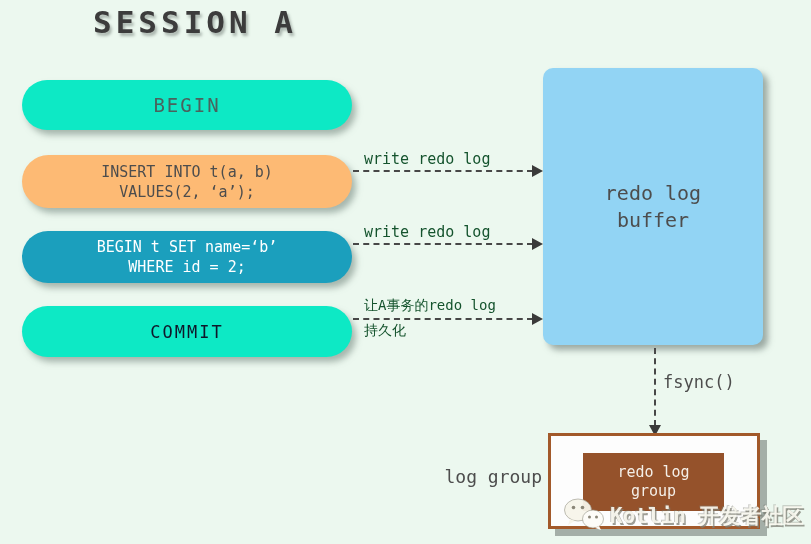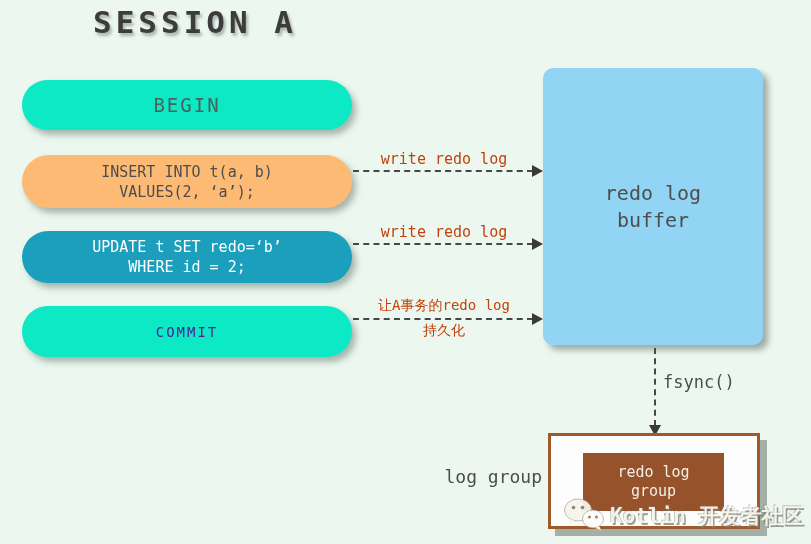--- a/index.html
+++ b/index.html
@@ -20,40 +20,40 @@
     position:absolute; left:22px; width:330px;
     border-radius:27px;
     display:flex; flex-direction:column; align-items:center; justify-content:center;
     box-shadow:4px 5px 6px rgba(110,130,120,0.55);
     text-align:center;
     margin-top:13px;
   }
   .pill-begin  { top:67px;  height:50px; background:#0de9c5; color:#4a625d; font-size:19px; letter-spacing:2px; }
   .pill-insert { top:142px; height:53px; background:#fdba74; color:#4d4d4d; font-size:15px; line-height:20px; }
   .pill-update { top:218px; height:52px; background:#1b9fbd; color:#ffffff; font-size:15px; line-height:20px; }
-  .pill-commit { top:293px; height:51px; background:#0de9c5; color:#4c1d95; font-size:14px; letter-spacing:2px; }
+  .pill-commit { top:293px; height:51px; background:#0de9c5; color:#0f172a; font-size:17px; letter-spacing:2px; }
 
   .harrow {
     position:absolute; left:353px; width:180px; height:0;
     border-top:2px dashed #474747;
   }
   .harrow::after {
     content:""; position:absolute; right:-10px; top:-7px;
     width:0; height:0;
     border-left:11px solid #3a3a3a;
     border-top:6px solid transparent;
     border-bottom:6px solid transparent;
   }
   .arrow-1 { top:170px; }
   .arrow-2 { top:243px; }
   .arrow-3 { top:318px; }
 
   .arrow-label {
-    position:absolute; left:353px; width:182px; text-align:center;
-    font-size:15px; color:#c2410c;
+    position:absolute; left:364px; width:182px; text-align:left;
+    font-size:15px; color:#14532d;
   }
   .lbl-1 { top:150px; }
   .lbl-2 { top:223px; }
   .lbl-3-top    { top:297px; font-size:14px; font-family:"DejaVu Sans Mono","DejaVu Sans",sans-serif; }
   .lbl-3-bottom { top:322px; font-size:14px; font-family:"DejaVu Sans Mono","DejaVu Sans",sans-serif; }
 
   .buffer-box {
     position:absolute; left:543px; top:68px; width:220px; height:277px;
     background:#92d4f4; border-radius:10px;
     box-shadow:5px 5px 6px rgba(90,105,100,0.55);
@@ -115,21 +115,21 @@
   <div class="pill pill-begin">
     <span>BEGIN</span>
   </div>
 
   <div class="pill pill-insert">
     <span>INSERT INTO t(a, b)</span>
     <span>VALUES(2, ‘a’);</span>
   </div>
 
   <div class="pill pill-update">
-    <span>UPDATE t SET redo=‘b’</span>
+    <span>BEGIN t SET name=‘b’</span>
     <span>WHERE id = 2;</span>
   </div>
 
   <div class="pill pill-commit">
     <span>COMMIT</span>
   </div>
 
   <div class="harrow arrow-1"></div>
   <div class="arrow-label lbl-1">write redo log</div>
 

